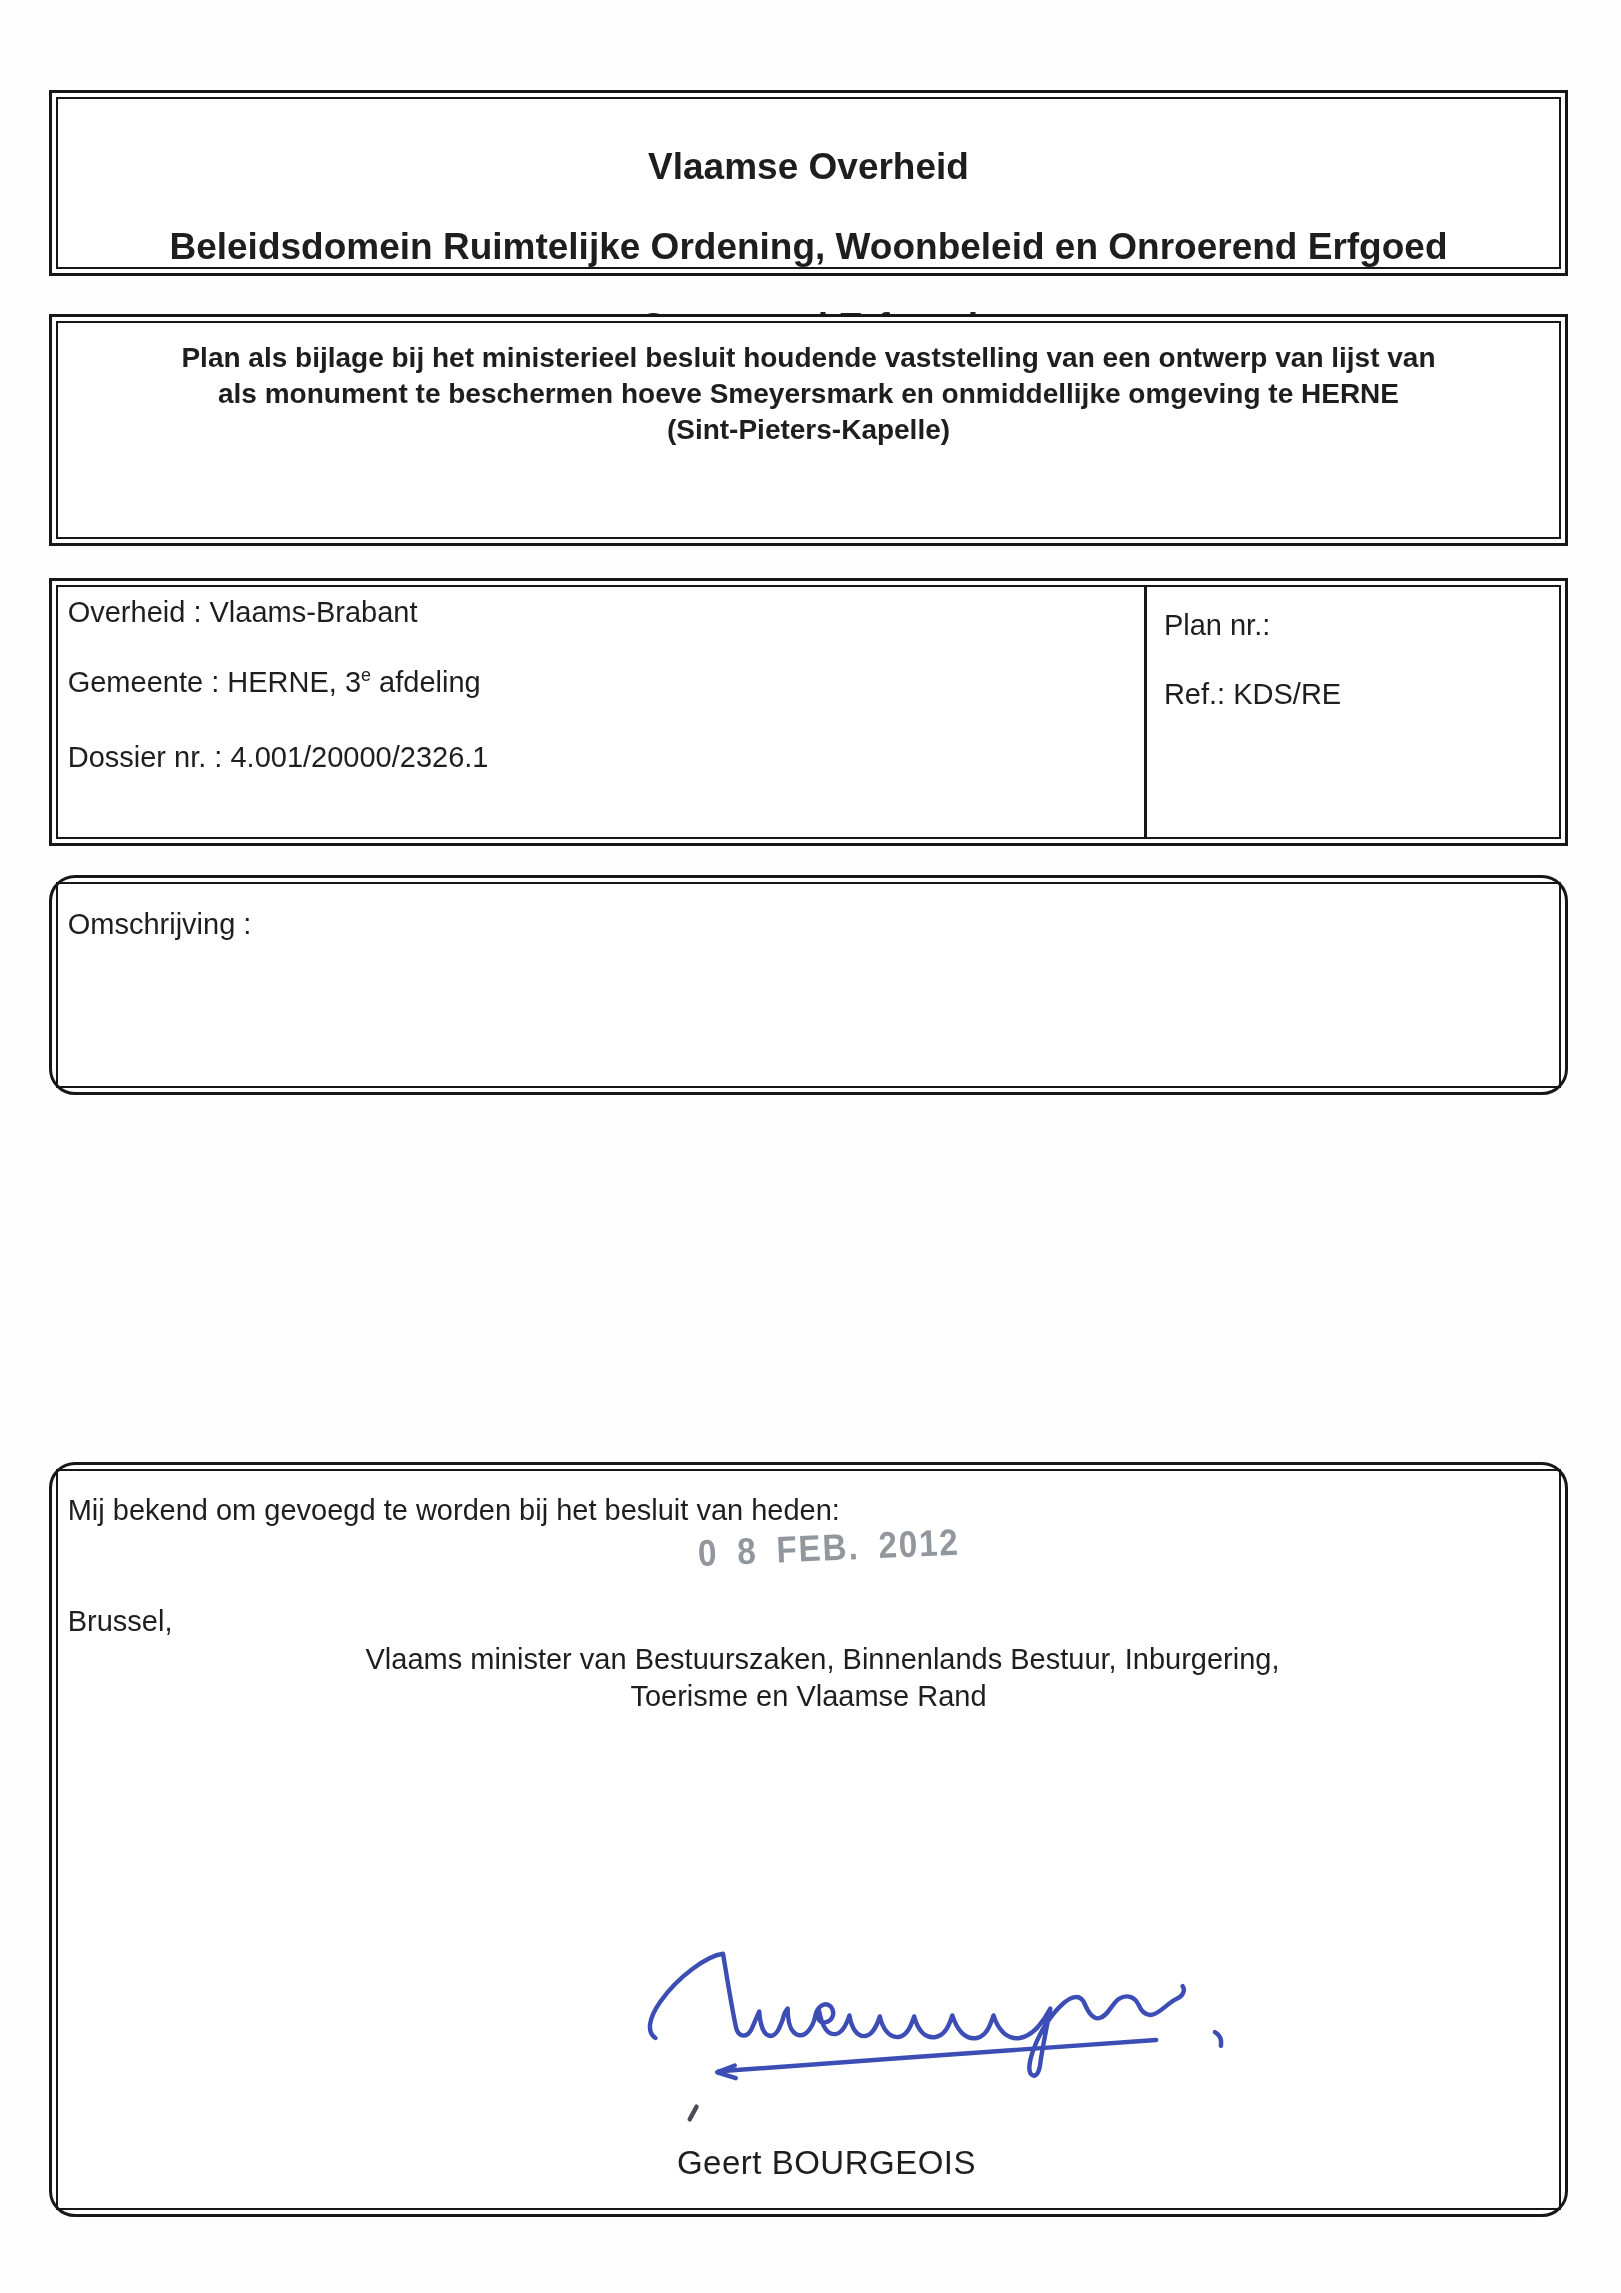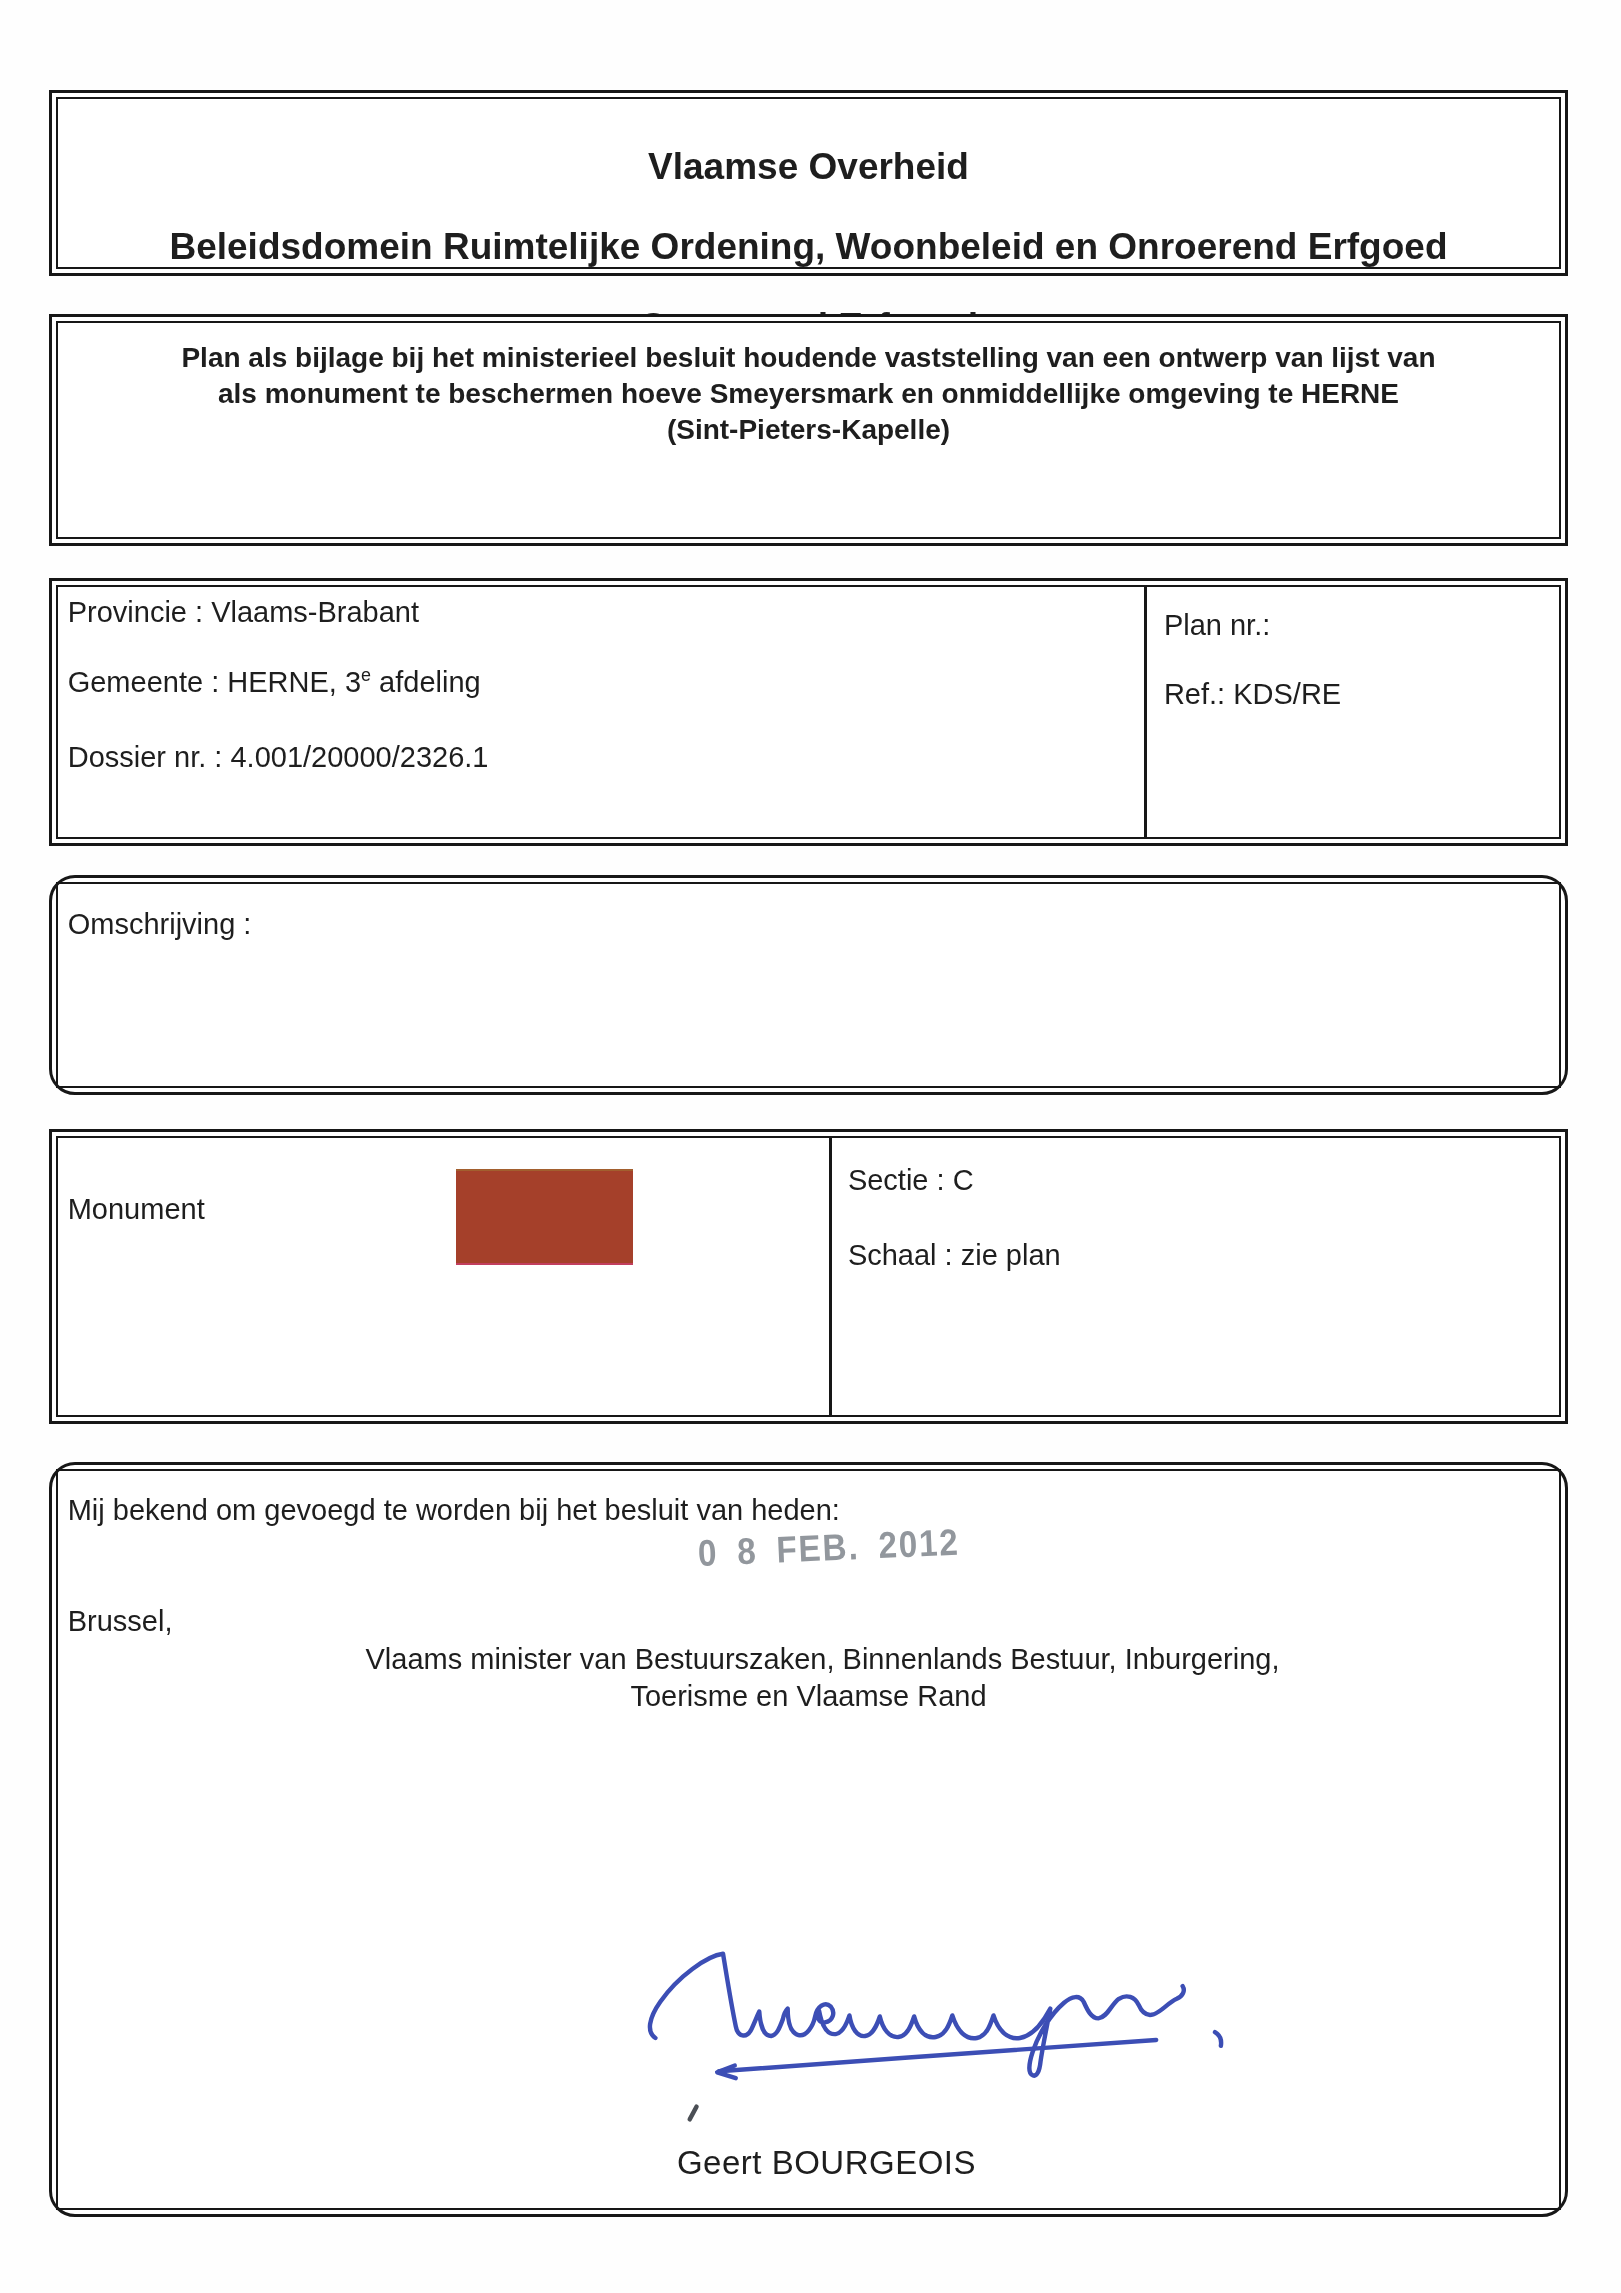--- a/index.html
+++ b/index.html
@@ -83,44 +83,35 @@
       <div class="title-stack">
         <div>Plan als bijlage bij het ministerieel besluit houdende vaststelling van een ontwerp van lijst van</div>
         <div>als monument te beschermen hoeve Smeyersmark en onmiddellijke omgeving te HERNE</div>
         <div>(Sint-Pieters-Kapelle)</div>
       </div>
     </div>
   </section>
 
   <section class="box" style="left:49px; top:578px; width:1519px; height:268px;">
     <div class="box-inner">
-      <div class="abs" style="left:9.8px; top:7.8px;">Provincie : Vlaams-Brabant</div>
+      <div class="abs" style="left:9.8px; top:7.8px;">Overheid : Vlaams-Brabant</div>
       <div class="abs" style="left:9.8px; top:78px;"><span>Gemeente : HERNE, 3</span><sup>e</sup><span> afdeling</span></div>
       <div class="abs" style="left:9.8px; top:153px;">Dossier nr. : 4.001/20000/2326.1</div>
       <div class="vdivider" style="left:1086px;"></div>
       <div class="abs" style="left:1106px; top:21.6px;">Plan nr.:</div>
       <div class="abs" style="left:1106px; top:90px;">Ref.: KDS/RE</div>
     </div>
   </section>
 
   <section class="box" style="left:49px; top:875px; width:1519px; height:220px;border-radius:26px;">
     <div class="box-inner">
       <div class="abs" style="left:9.8px; top:23.5px;">Omschrijving :</div>
     </div>
   </section>
 
-  <section class="box" style="left:49px; top:1129px; width:1519px; height:295px;">
-    <div class="box-inner">
-      <div class="abs" style="left:9.8px; top:54px;">Monument</div>
-      <div class="swatch" style="background-color: rgb(165, 64, 42);"></div>
-      <div class="vdivider" style="left:771px;"></div>
-      <div class="abs" style="left:790px; top:25.5px;">Sectie : C</div>
-      <div class="abs" style="left:790px; top:100px;">Schaal : zie plan</div>
-    </div>
-  </section>
 
   <section class="box" style="left:49px; top:1462px; width:1519px; height:755px;border-radius:26px;">
     <div class="box-inner">
       <div class="abs" style="left:9.8px; top:22.5px;">Mij bekend om gevoegd te worden bij het besluit van heden:</div>
 
       <div class="stamp" style="color: rgb(141, 146, 152);">0 8 FEB. 2012</div>
 
       <div class="abs" style="left:9.8px; top:133px;">Brussel,</div>
 
       <div class="centerline" style="top:171px;padding-left:28px;">Vlaams minister van Bestuurszaken, Binnenlands Bestuur, Inburgering,</div>

